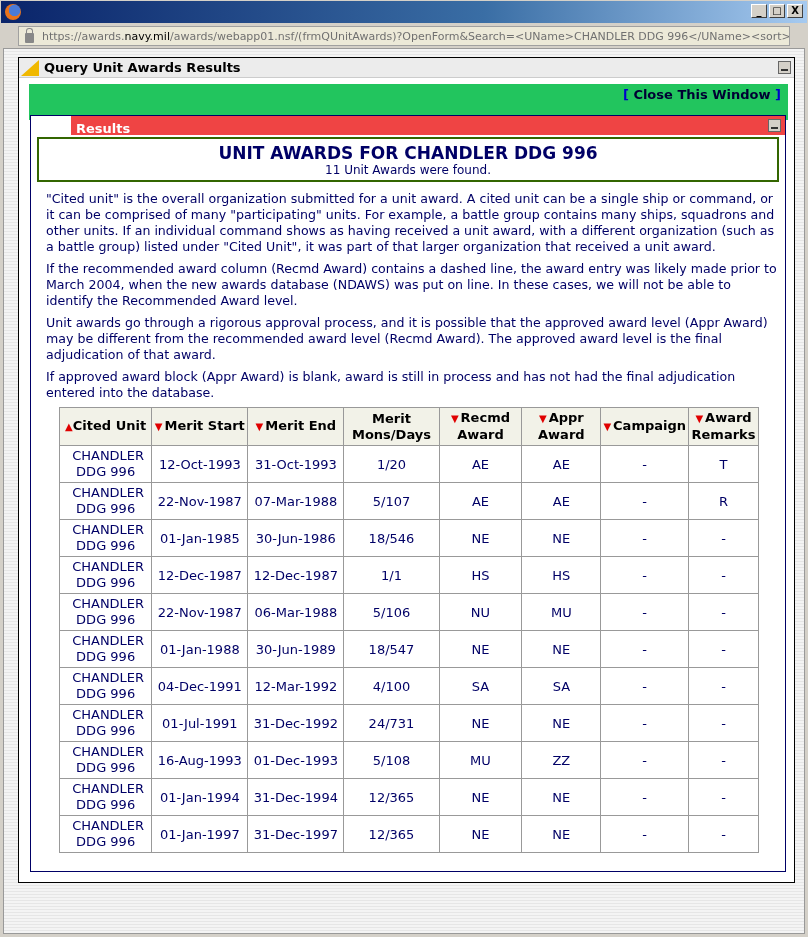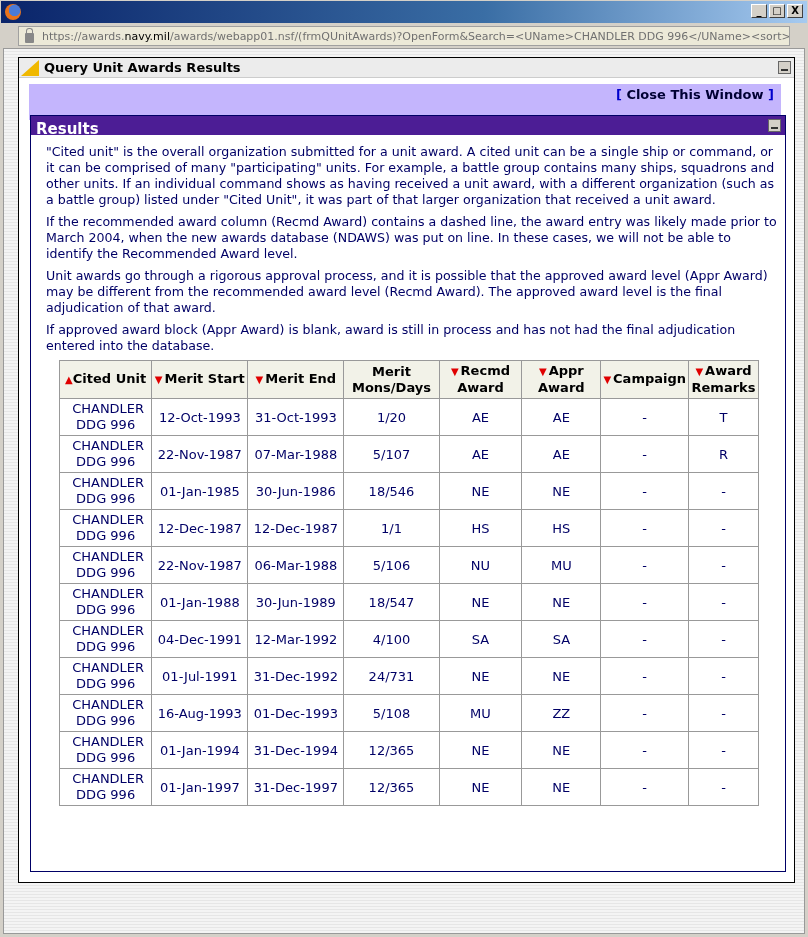--- a/index.html
+++ b/index.html
@@ -71,32 +71,32 @@
   }
   .panel-title { font-weight: bold; font-size: 13px; color: #000; }
   .min-btn {
     position: absolute; right: 3px; top: 3px; width: 13px; height: 13px;
     background: #d4d0c8; border: 1px solid #666;
   }
   .min-btn::after {
     content: ""; position: absolute; left: 2px; right: 2px; bottom: 2px; height: 2px; background: #333;
   }
   .closebar {
-    margin: 6px 13px 0 10px; height: 36px; background: #c4b5fd;
+    margin: 6px 6px 0 10px; height: 36px; background: #22c55e;
     text-align: right; padding-right: 7px; font-size: 13px; font-weight: bold; line-height: 22px;
   }
   .closebar .bracket { color: #0000cc; }
   .closebar a { color: #000033; text-decoration: none; }
   .results {
     position: absolute; left: 11px; top: 57px; width: 756px; height: 757px;
     border: 1px solid #000066; background: #fff;
   }
   .results-head {
-    height: 19px; background: #4c1d95; color: #fff; font-weight: bold; font-size: 15px;
-    padding-left: 5px; line-height: 26px; overflow: hidden; position: relative;
+    height: 19px; background: #ef4444; color: #fff; font-weight: bold; font-size: 13px;
+    padding-left: 5px; line-height: 26px; overflow: hidden; position: relative; margin-left: 40px;
   }
   .results-head .min-btn { top: 3px; right: 4px; }
   .summary-box {
     margin: 2px 6px 0 6px; border: 2px solid #336600; text-align: center;
     height: 45px; padding-top: 5px;
   }
   .summary-title { color: #000066; font-weight: bold; font-size: 17px; line-height: 19px; }
   .summary-count { color: #000066; font-size: 12px; line-height: 15px; }
   .desc { color: #000066; font-size: 12.6px; line-height: 16px; margin: 0 8px 0 15px; }
   .desc p { margin: 6px 0 0 0; }
@@ -147,20 +147,24 @@
       <span class="min-btn"></span>
     </div>
     <div class="closebar">
       <span class="bracket">[ </span><a href="#">Close This Window</a><span class="bracket"> ]</span>
     </div>
 
     <div class="results">
       <div class="results-head">
         <span>Results</span>
         <span class="min-btn"></span>
+      </div>
+      <div class="summary-box">
+        <div class="summary-title">UNIT AWARDS FOR CHANDLER DDG 996</div>
+        <div class="summary-count">11 Unit Awards were found.</div>
       </div>
       <div class="desc">
         <p>"Cited unit" is the overall organization submitted for a unit award. A cited unit can be a single ship or command, or it can be comprised of many "participating" units. For example, a battle group contains many ships, squadrons and other units. If an individual command shows as having received a unit award, with a different organization (such as a battle group) listed under "Cited Unit", it was part of that larger organization that received a unit award.</p>
         <p>If the recommended award column (Recmd Award) contains a dashed line, the award entry was likely made prior to March 2004, when the new awards database (NDAWS) was put on line. In these cases, we will not be able to identify the Recommended Award level.</p>
         <p>Unit awards go through a rigorous approval process, and it is possible that the approved award level (Appr Award) may be different from the recommended award level (Recmd Award). The approved award level is the final adjudication of that award.</p>
         <p>If approved award block (Appr Award) is blank, award is still in process and has not had the final adjudication entered into the database.</p>
       </div>
 
       <table class="awards">
         <colgroup>

